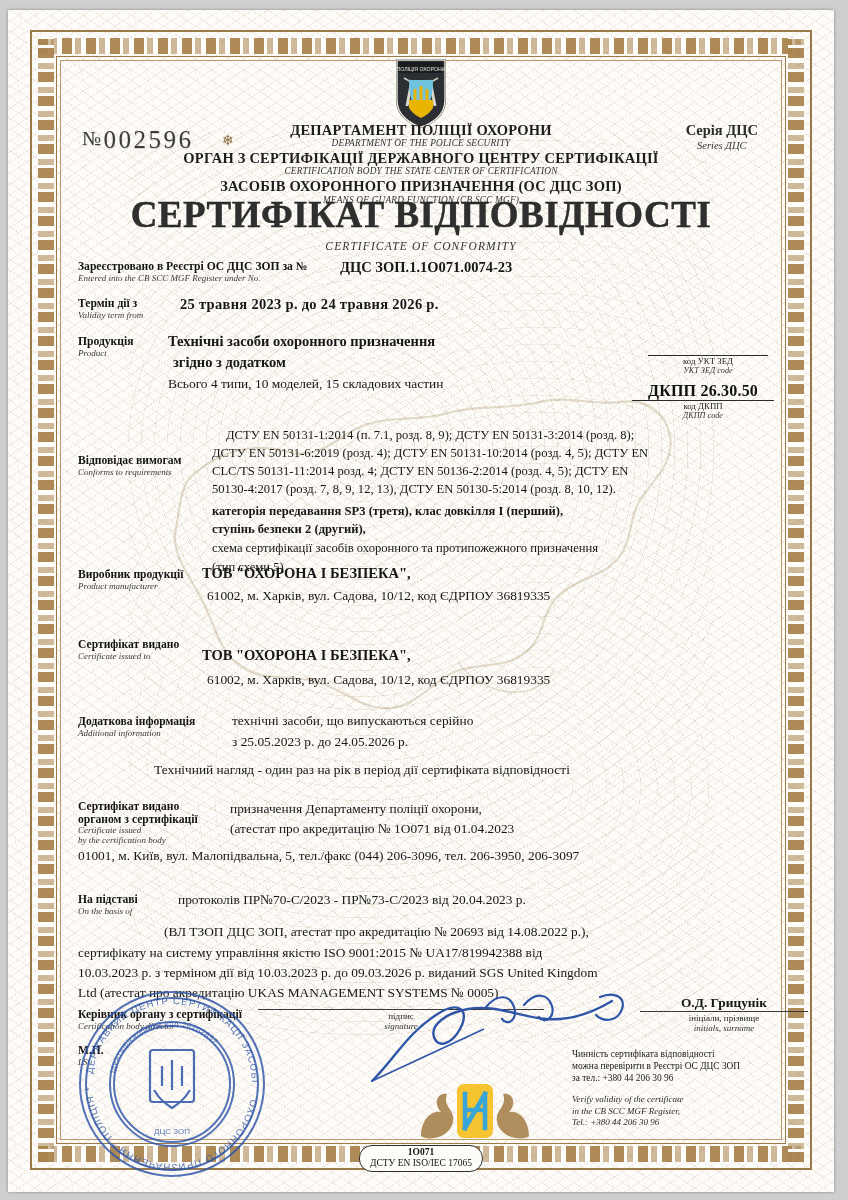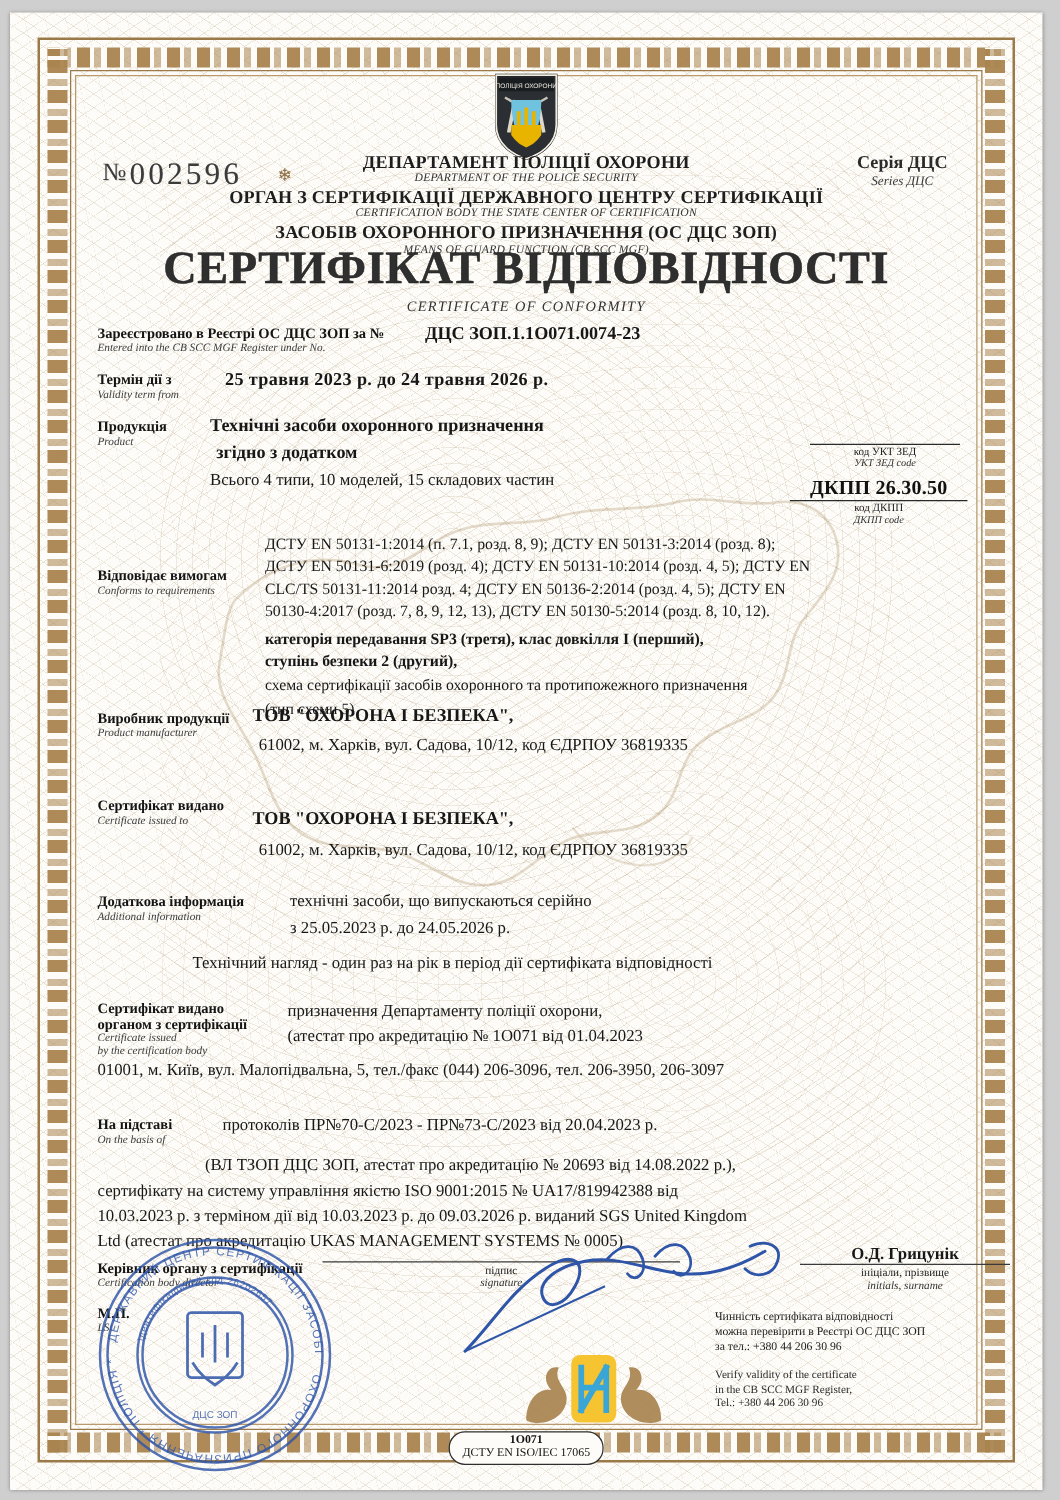--- a/index.html
+++ b/index.html
@@ -122,21 +122,21 @@
   
   .ualogo{position:absolute;left:355px;top:1010px;}
   .accred{
     position:absolute;left:50%;transform:translateX(-50%);bottom:-4px;
     border:1px solid #2e2e2e;background:#fdfcf8;
     padding:1px 10px 2px;text-align:center;line-height:1.15;
   }
   .accred .a1{font-size:9.5px;font-weight:bold;color:#111;}
   .accred .a2{font-size:9.5px;font-weight:normal;color:#111;}
   .verify .vu{font-size:9.4px;color:#1b1b1b;line-height:1.25;}
-  .verify .ve{font-size:9px;color:#2b2b2b;line-height:1.25;}
+  .verify .ve{font-size:9px;font-style:italic;color:#2b2b2b;line-height:1.25;}
   .sigcap{text-align:center;}
   .sigcap .s1{font-size:9px;color:#222;}
   .sigcap .s2{font-size:9px;font-style:italic;color:#333;}
   .uline{border-top:1px solid #3a3a3a;}
 </style>
 </head>
 <body>
 
 <div id="page">
 
@@ -249,21 +249,21 @@
       <div class="cen">ДКПП code</div>
     </div>
 
     <div class="row" style="left:14px;top:365px;width:700px;">
       <div style="display:flex;align-items:flex-start;">
         <div style="width:128px;padding-top:26px;">
           <div class="lblua">Відповідає вимогам</div>
           <div class="lblen">Conforms to requirements</div>
         </div>
         <div style="margin-left:6px;margin-top:-2px;">
-          <div class="val v-sm" style="line-height:1.42;">ДСТУ EN 50131-1:2014 (п. 7.1, розд. 8, 9); ДСТУ EN 50131-3:2014 (розд. 8);</div>
+          <div class="val v-sm" style="line-height:1.42;text-align:center;">ДСТУ EN 50131-1:2014 (п. 7.1, розд. 8, 9); ДСТУ EN 50131-3:2014 (розд. 8);</div>
           <div class="val v-sm" style="line-height:1.42;">ДСТУ EN 50131-6:2019 (розд. 4); ДСТУ EN 50131-10:2014 (розд. 4, 5); ДСТУ EN</div>
           <div class="val v-sm" style="line-height:1.42;">CLC/TS 50131-11:2014 розд. 4; ДСТУ EN 50136-2:2014 (розд. 4, 5); ДСТУ EN</div>
           <div class="val v-sm" style="line-height:1.42;">50130-4:2017 (розд. 7, 8, 9, 12, 13), ДСТУ EN 50130-5:2014 (розд. 8, 10, 12).</div>
           <div class="val v-sm b" style="line-height:1.5;margin-top:3px;">категорія передавання SP3 (третя), клас довкілля I (перший),</div>
           <div class="val v-sm b" style="line-height:1.5;">ступінь безпеки 2 (другий),</div>
           <div class="val v-sm" style="line-height:1.5;">схема сертифікації засобів охоронного та протипожежного призначення</div>
           <div class="val v-sm" style="line-height:1.5;">(тип схеми 5)</div>
         </div>
       </div>
     </div>

